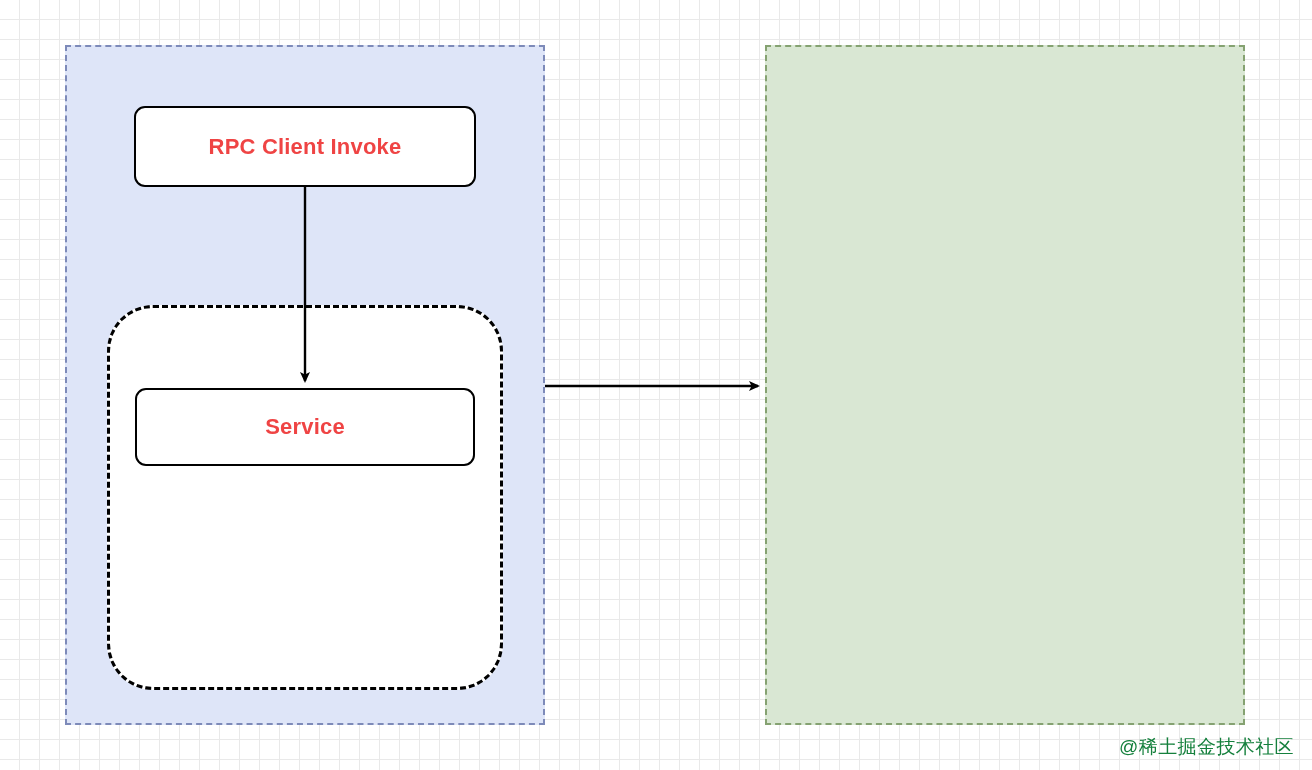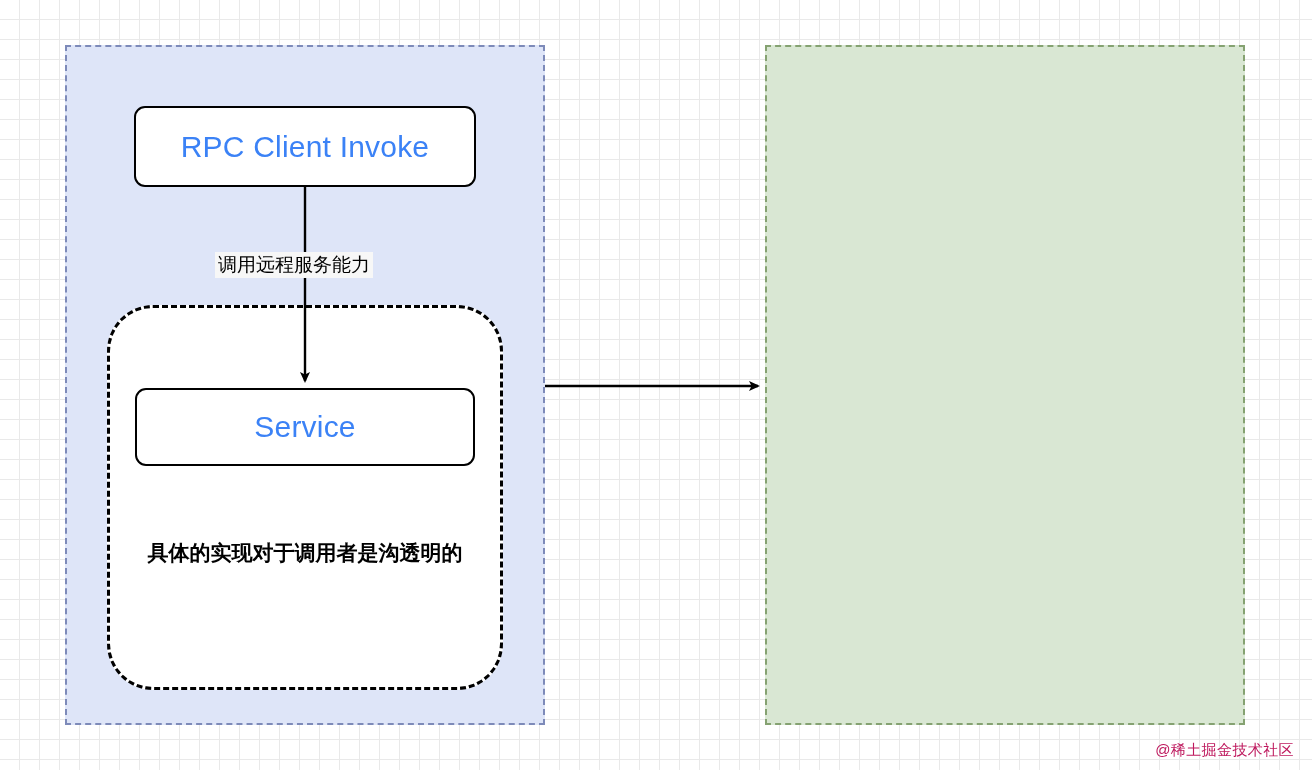--- a/index.html
+++ b/index.html
@@ -71,23 +71,24 @@
   
   .node-box {
     position: absolute;
     box-sizing: border-box;
     background: #ffffff;
     border: 2.5px solid #000000;
     border-radius: 11px;
     display: flex;
     align-items: center;
     justify-content: center;
-    color: #3b82f6;
-    font-size: 30px;
+    color: #ef4444;
+    font-size: 22px;
     letter-spacing: 0.2px;
+    font-weight: bold;
   }
   #rpc-client-invoke-box {
     left: 134px;
     top: 106px;
     width: 342px;
     height: 81px;
   }
   #rpc-service-box {
     left: 835px;
     top: 106px;
@@ -132,22 +133,22 @@
     line-height: 29px;
     font-weight: bold;
     color: #000000;
   }
 
   
   #watermark {
     position: absolute;
     right: 18px;
     bottom: 10px;
-    font-size: 15px;
-    color: #be185d;
+    font-size: 19px;
+    color: #15803d;
     letter-spacing: 0.4px;
   }
 </style>
 </head>
 <body>
 
 <div id="canvas">
 
   <div id="grid"></div>
 
@@ -162,28 +163,26 @@
       <marker id="arrowhead" markerWidth="12" markerHeight="12" refX="9" refY="5" orient="auto" markerUnits="userSpaceOnUse">
         <path d="M0,0 L11,5 L0,10 L2.6,5 Z" fill="#000000"></path>
       </marker>
     </defs>
 
     <line x1="305" y1="187" x2="305" y2="381" stroke="#000000" stroke-width="2.4" marker-end="url(#arrowhead)"></line>
 
     <line x1="545" y1="386" x2="758" y2="386" stroke="#000000" stroke-width="2.4" marker-end="url(#arrowhead)"></line>
   </svg>
 
-  <div id="invoke-edge-label">调用远程服务能力</div>
 
   <div class="node-box" id="rpc-client-invoke-box">
     <span>RPC Client Invoke</span>
   </div>
 
 
   <div class="node-box" id="method-box">
     <span>Service</span>
   </div>
 
-  <div id="impl-note">具体的实现对于调用者是沟透明的</div>
 
   <div id="watermark">@稀土掘金技术社区</div>
 
 </div>
 
 </body></html>

